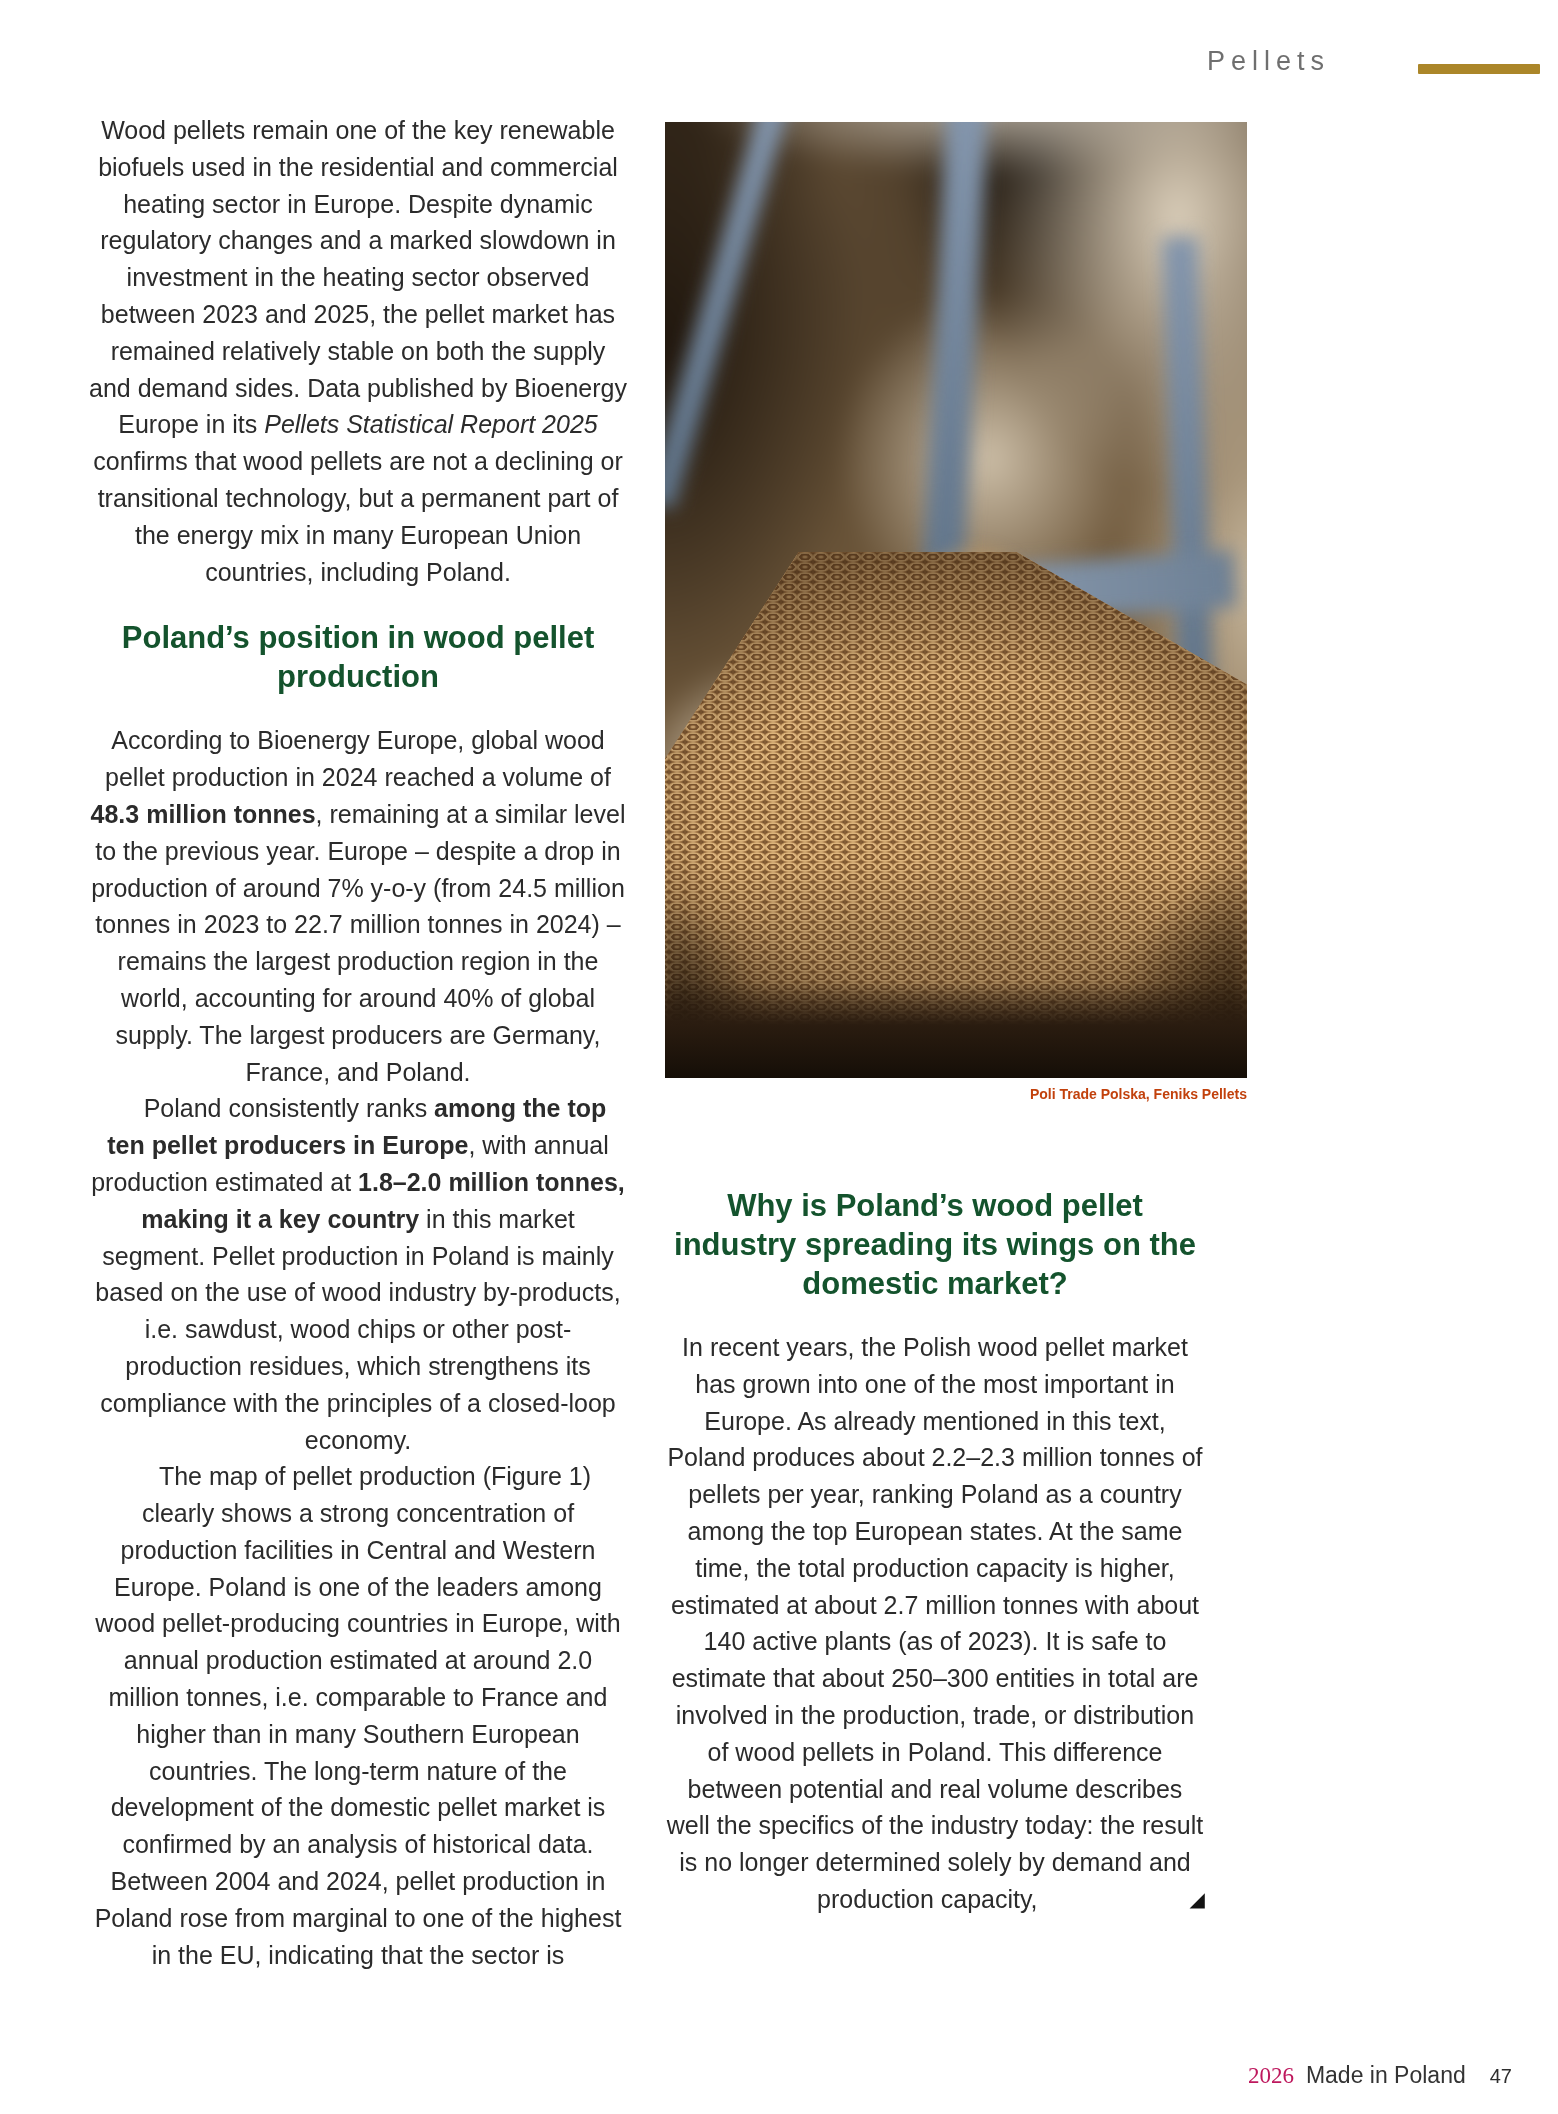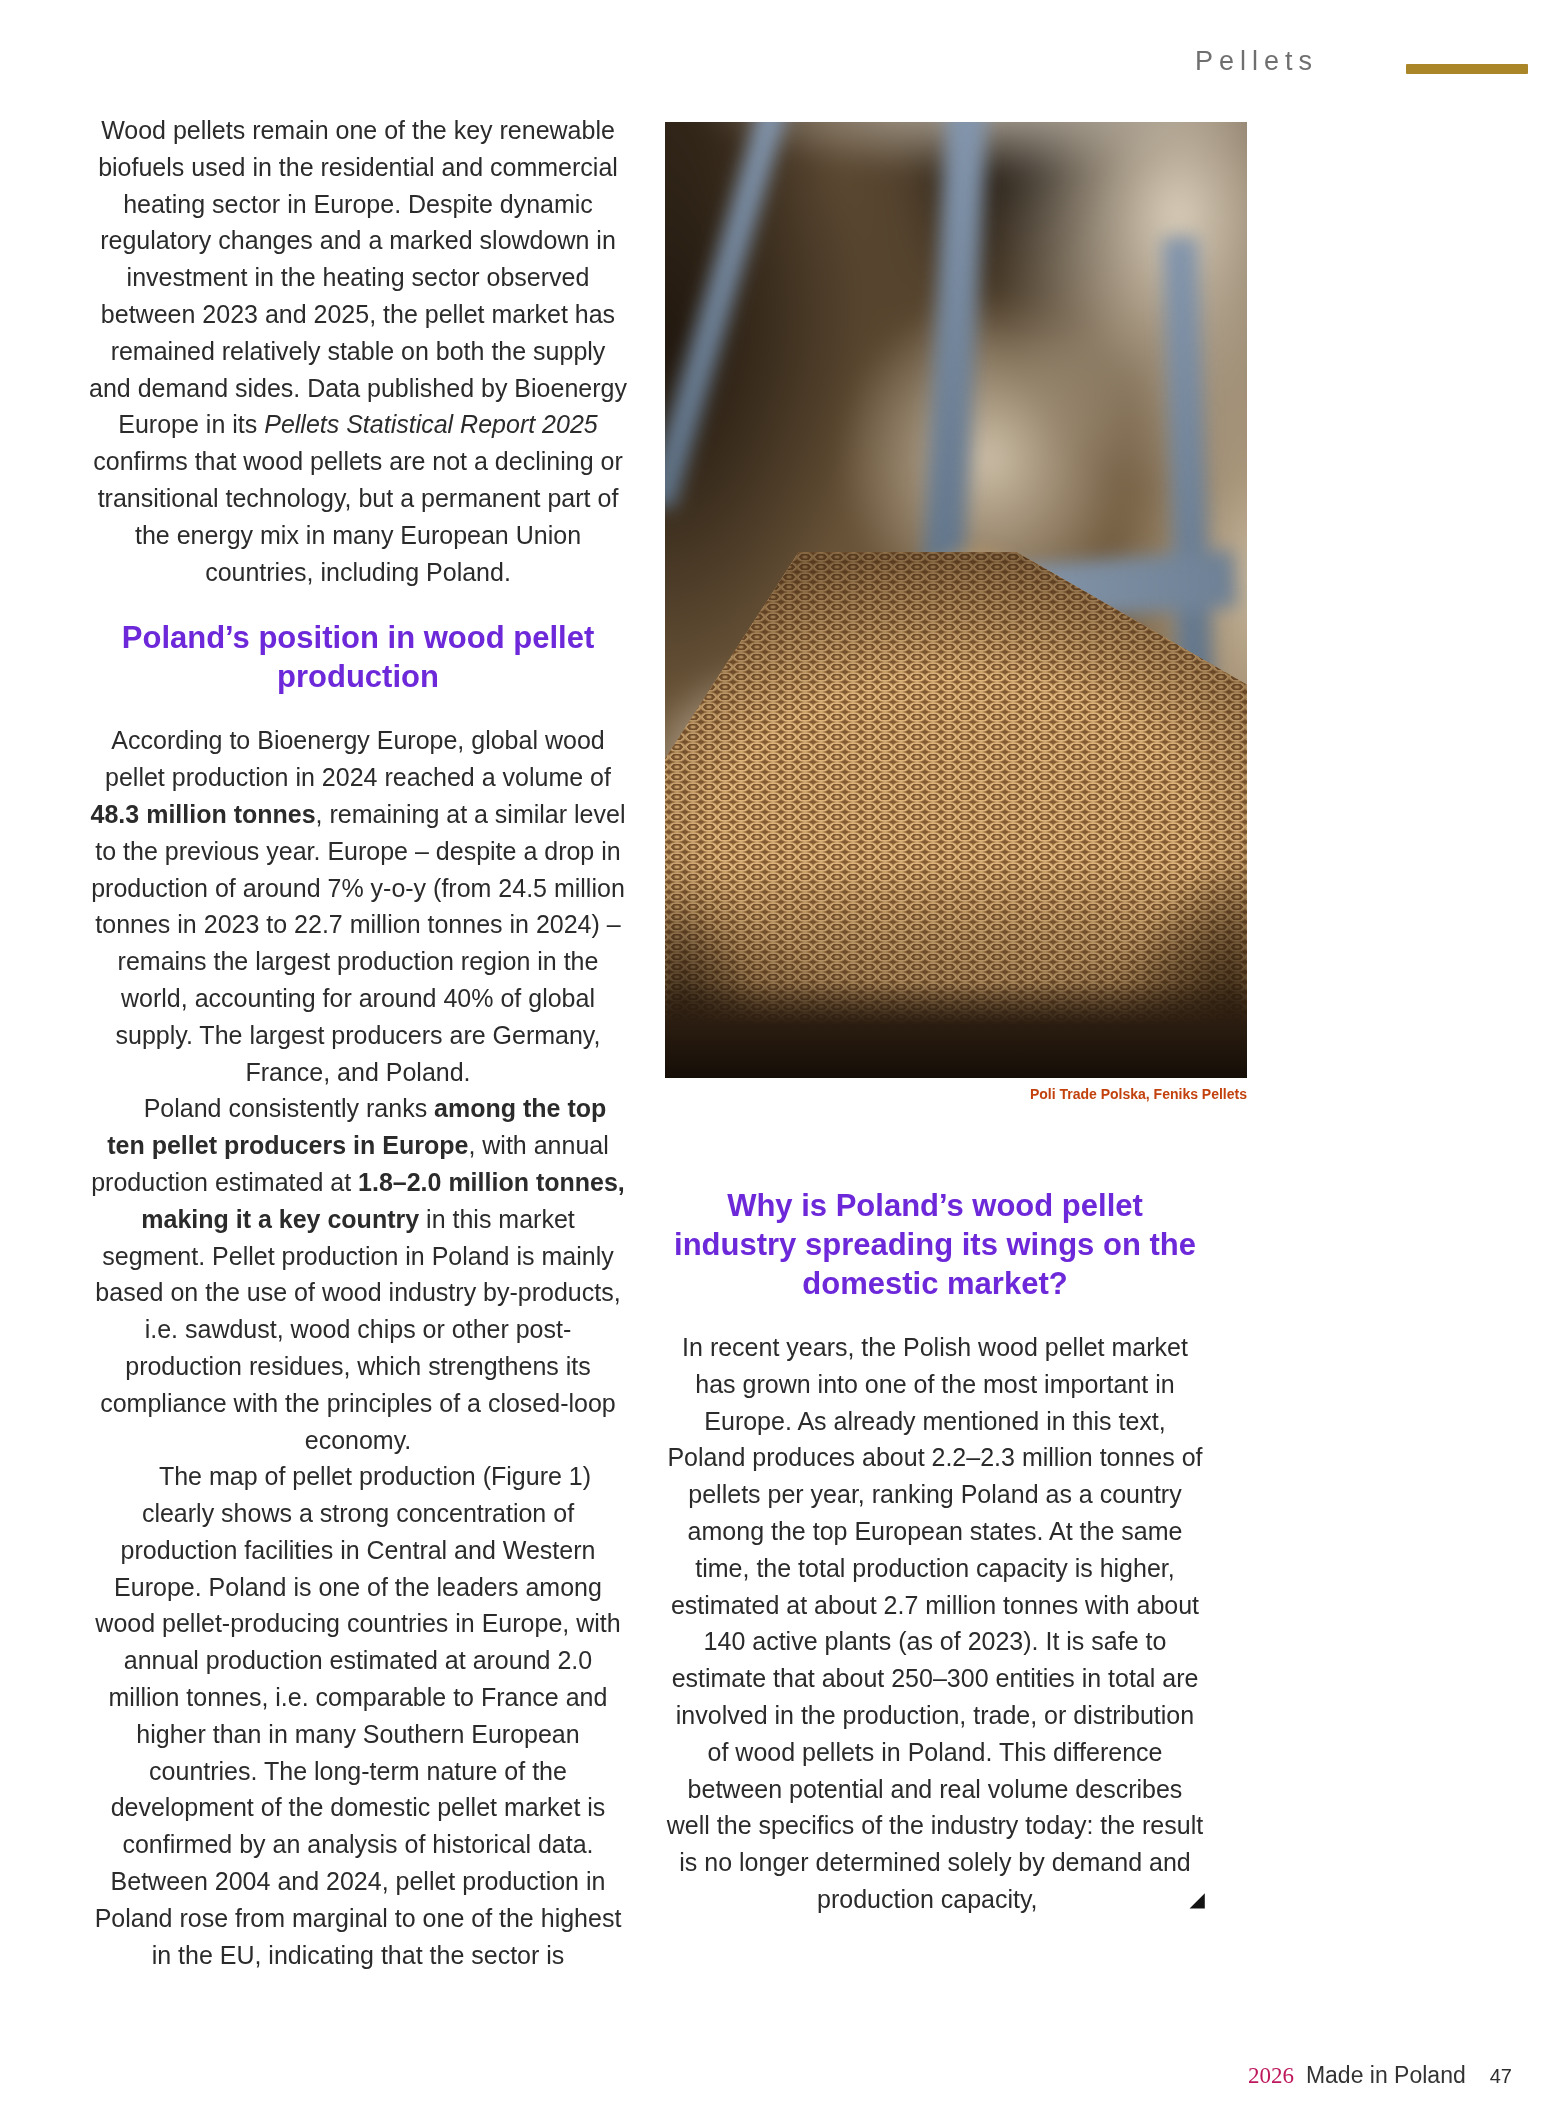--- a/index.html
+++ b/index.html
@@ -2,40 +2,40 @@
 <html><head>
 <meta charset="utf-8">
 <style>
   html,body { margin:0; padding:0; background:#ffffff; }
   .page {
     position:relative; width:1558px; height:2114px; background:#ffffff;
     font-family:"Liberation Sans", sans-serif; color:#2b2b2b; overflow:hidden;
   }
 
   
-  .page-header { position:absolute; top:46px; left:0; right:12px; height:40px; }
+  .page-header { position:absolute; top:46px; left:0; right:0; height:40px; }
   .header-title {
     position:absolute; right:228px; top:0; font-size:27px; color:#6f6f6f;
     letter-spacing:6px; font-weight:400;
   }
   .header-rule {
     position:absolute; right:18px; top:18px; width:122px; height:10px;
     background:#ab8629; border-radius:1px;
   }
 
   
   .col { position:absolute; width:540px; font-size:25px; line-height:36.8px; text-align:center; }
   .col-left  { left:88px;  top:112px; }
   .col-right { left:665px; top:1158px; }
   .body-para { margin:0; color:#2b2b2b; }
   .body-para.indent { text-indent:34px; }
   .run-bold { font-weight:bold; }
   .run-italic { font-style:italic; }
   .section-heading {
-    font-size:31px; line-height:39px; font-weight:bold; color:#6d28d9;
+    font-size:31px; line-height:39px; font-weight:bold; color:#14532d;
     margin:28px 0 26px 0;
   }
   .end-marker { float:right; font-size:20px; color:#141414; line-height:36.8px; }
 
   
   .photo {
     position:absolute; left:665px; top:122px; width:582px; height:956px;
     margin:0; overflow:hidden; background:#5e4a31;
   }
   .photo > div { position:absolute; }

